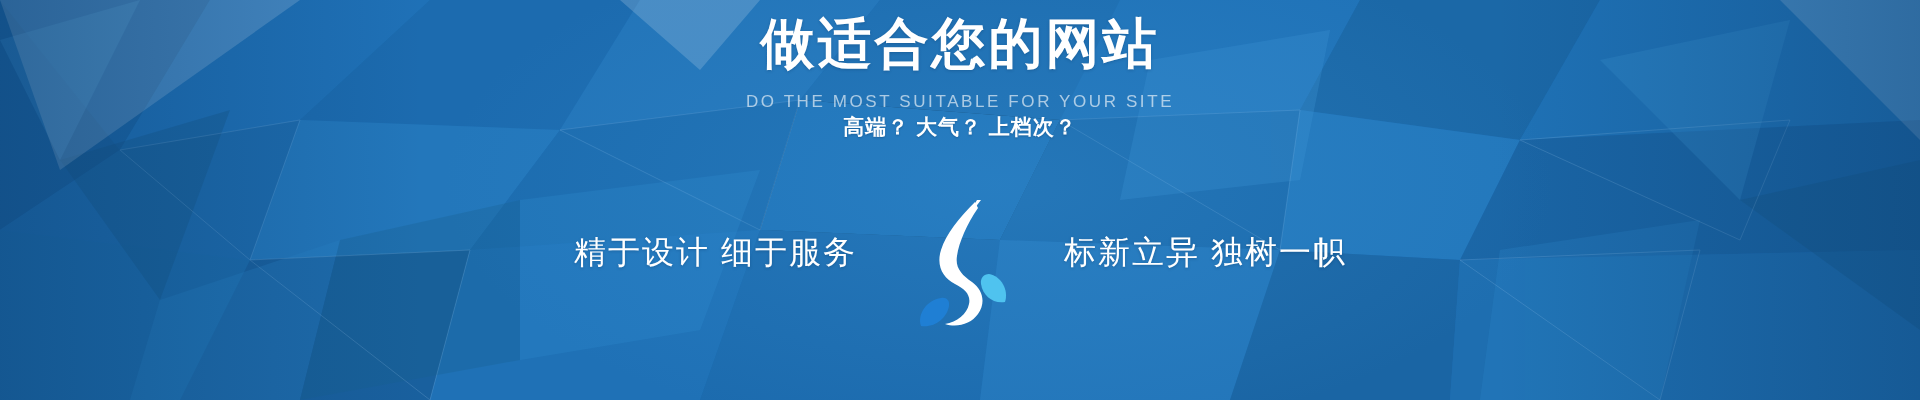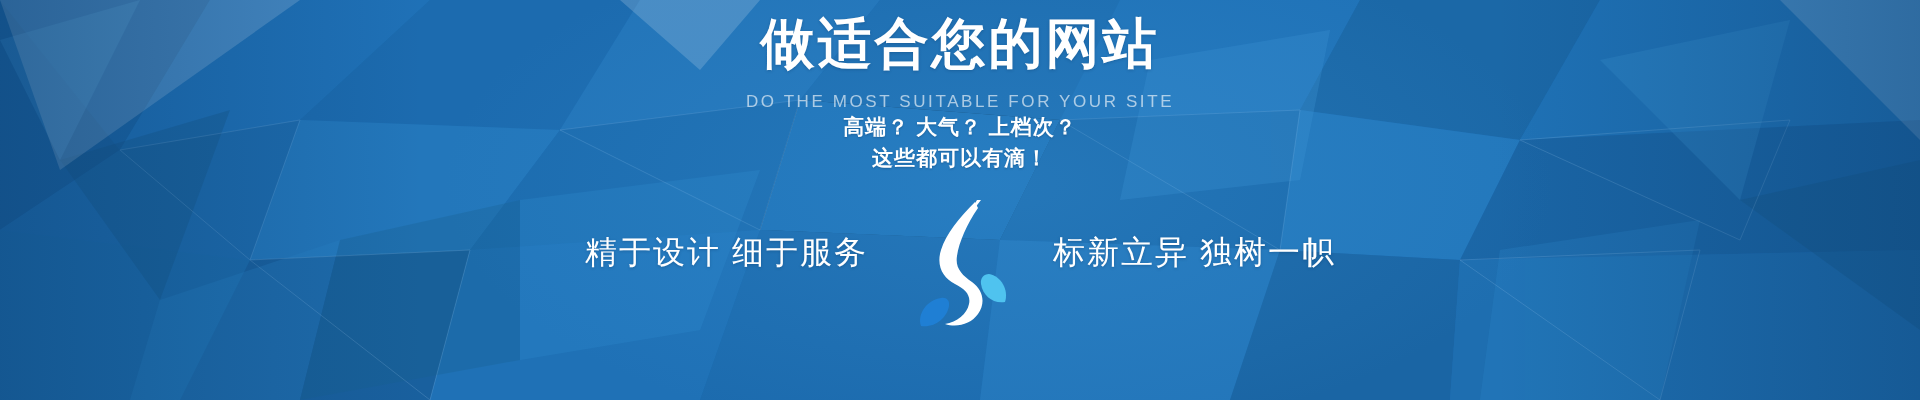--- a/index.html
+++ b/index.html
@@ -59,21 +59,21 @@
   }
   .lines div{white-space:nowrap;}
 
   .slogan-row{
     position:absolute;
     left:0;right:0;
     top:178px;
     display:flex;
     align-items:center;
     justify-content:center;
-    gap:0px;
+    gap:11px;
   }
   .slogan{
     color:#ffffff;
     font-size:32px;
     letter-spacing:2px;
     white-space:nowrap;
     text-shadow:0 1px 3px rgba(0,40,80,0.28);
   }
   .slogan-left{width:320px;text-align:right;padding-right:38px;box-sizing:border-box;}
   .slogan-right{width:320px;text-align:right;padding-left:38px;box-sizing:border-box;}
@@ -148,21 +148,20 @@
     </svg>
   </div>
 
   <div class="vignette"></div>
 
   <div class="content">
     <h1 class="title">做适合您的网站</h1>
     <div class="subtitle-en">DO THE MOST SUITABLE FOR YOUR SITE</div>
     <div class="lines">
       <div>高端？ 大气？ 上档次？</div>
-      <div>这些都可以有滴！</div>
     </div>
   </div>
 
   <div class="slogan-row">
     <div class="slogan slogan-left">精于设计  细于服务</div>
 
     <div class="logo-mark">
       <svg viewBox="0 0 110 130" aria-hidden="true">
 
         <path d="M70 4

